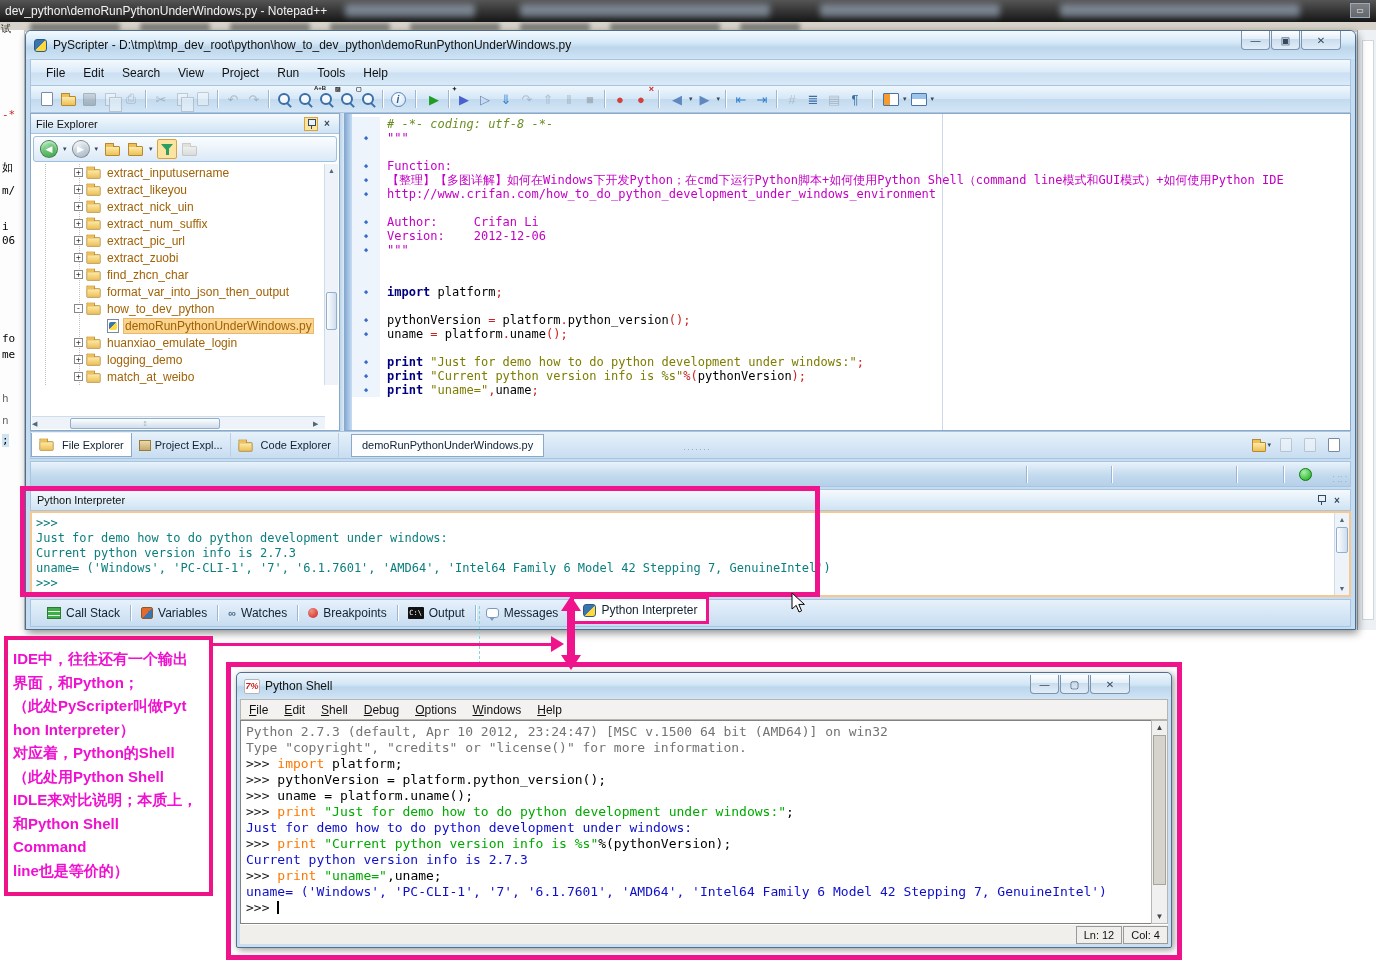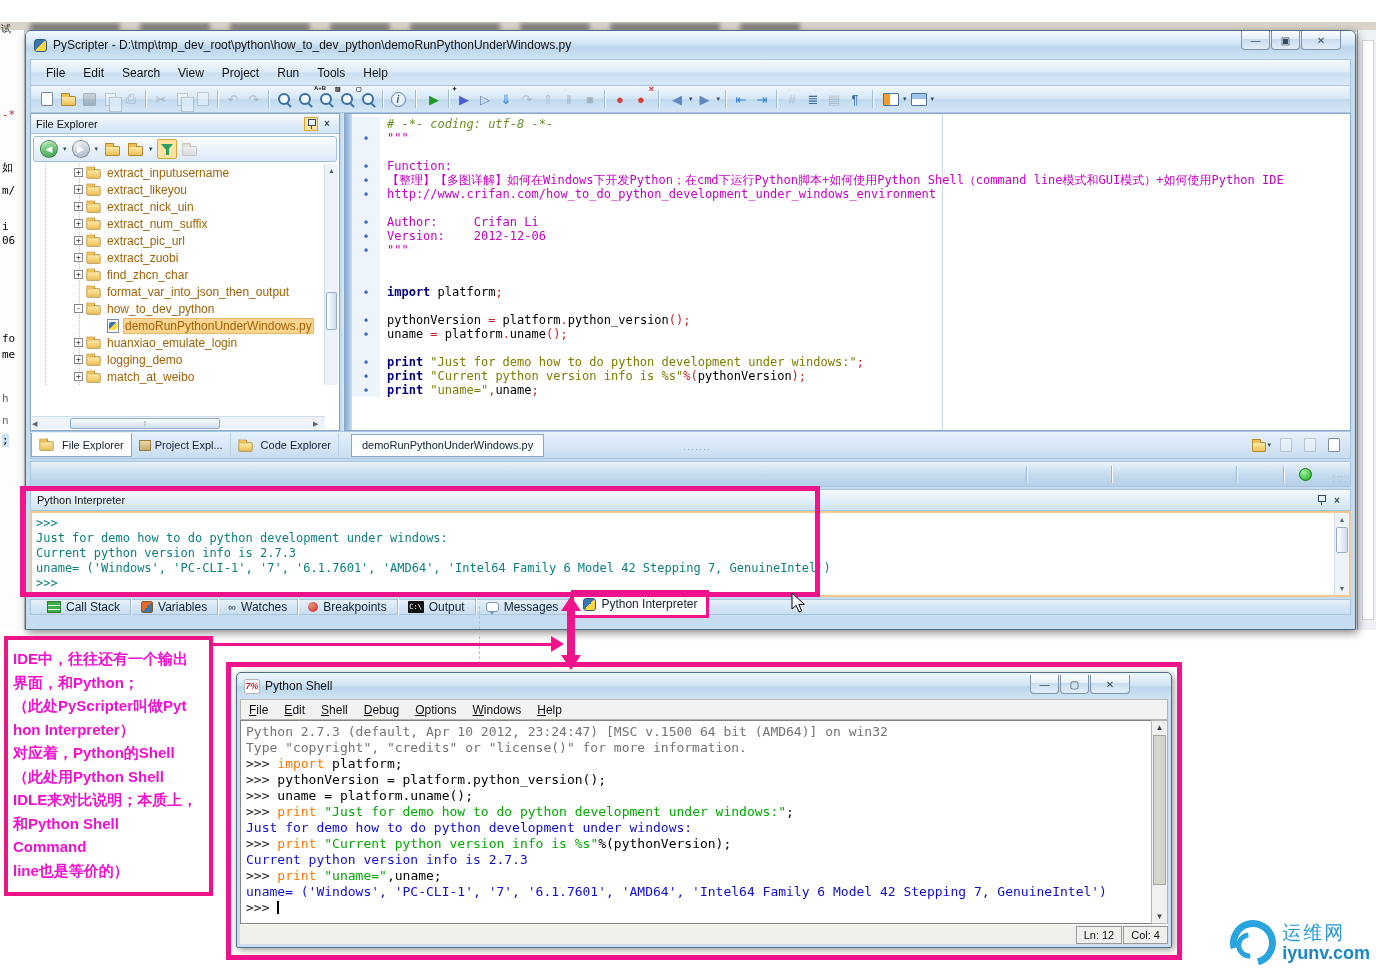--- a/index.html
+++ b/index.html
@@ -127,21 +127,21 @@
 
   
   #interp-header{position:absolute;left:4px;right:4px;top:458px;height:22px;background:linear-gradient(#f5fafe,#cfe3f4);border:1px solid #a9c4de;font-size:11px;display:flex;align-items:center;padding:0 6px;color:#111}
   #interp-header .spring{flex:1}
   #interp-body{position:absolute;left:4px;right:4px;top:480px;height:86px;background:#fff;border:2px solid #f6c88f}
   #interp-lines{position:absolute;left:4px;top:3px;right:18px;font-family:"DejaVu Sans Mono",monospace;font-size:12px;line-height:15px;color:#0b7e7e;white-space:pre}
   #interp-scroll{position:absolute;right:0;top:0;bottom:0;width:15px;background:#eef3f9;border-left:1px solid #cfdcea;font-size:7px;color:#567;text-align:center}
   #interp-scroll .thumb{position:absolute;left:1px;top:14px;width:12px;height:26px;background:linear-gradient(90deg,#fdfefe,#cfdded);border:1px solid #93aecb;border-radius:2px}
 
   
-  #dock-tabs{position:absolute;left:4px;right:4px;top:568px;height:16px;background:linear-gradient(#e6f1fa,#c8ddf1);border:1px solid #a9c4de;display:flex;align-items:center;font-size:12px;color:#123;padding-left:8px}
+  #dock-tabs{position:absolute;left:4px;right:4px;top:568px;height:28px;background:linear-gradient(#e6f1fa,#c8ddf1);border:1px solid #a9c4de;display:flex;align-items:center;font-size:12px;color:#123;padding-left:8px}
   .dock-tab{display:flex;align-items:center;gap:5px;padding:3px 8px}
   .dock-sep{width:1px;height:16px;background:#9ab6d4;box-shadow:1px 0 0 #fff;margin:0 2px}
   .dock-tab.active{background:#fff;border:3px solid #f0148c;margin-top:-6px;padding:4px 9px;z-index:3}
 
   
   #interp-pink{position:absolute;left:20px;top:486px;width:800px;height:111px;border:5px solid #f0148c;z-index:4;pointer-events:none}
   #ann-box{position:absolute;left:4px;top:636px;width:209px;height:260px;background:#fff;border:4px solid #ee1487;padding:7px 5px;z-index:4}
   .ann-line{font-weight:bold;color:#f010d0;font-size:15px;line-height:23.5px;white-space:nowrap}
   #arrow-h{position:absolute;left:213px;top:643px;width:342px;height:3px;background:#f0148c;z-index:4}
   #arrow-h-head{position:absolute;left:551px;top:636px;width:0;height:0;border-left:13px solid #f0148c;border-top:8px solid transparent;border-bottom:8px solid transparent;z-index:4}
@@ -180,20 +180,28 @@
   #wm-text{display:flex;flex-direction:column;line-height:21px}
   #wm-cn{color:#2a9ad4;font-size:19px;letter-spacing:2px}
   #wm-en{color:#1b86c9;font-size:18px;font-weight:bold}
   #cursor{position:absolute;left:791px;top:593px;z-index:9}
 </style>
 </head>
 <body>
 
 <div id="stage">
 
+  <div id="npp-title">
+    <span>dev_python\demoRunPythonUnderWindows.py - Notepad++</span>
+    <div class="blur-blob" style="left:345px;width:130px"></div>
+    <div class="blur-blob" style="left:520px;width:250px"></div>
+    <div class="blur-blob" style="left:820px;width:180px"></div>
+    <div class="blur-blob" style="left:1060px;width:240px"></div>
+    <span id="npp-min">▭</span>
+  </div>
   <div id="npp-menu">
     <div class="menu-blob" style="left:30px;width:90px"></div>
     <div class="menu-blob" style="left:140px;width:70px"></div>
     <div class="menu-blob" style="left:230px;width:80px"></div>
     <div class="menu-blob" style="left:330px;width:60px"></div>
     <div class="menu-blob" style="left:410px;width:90px"></div>
     <div class="menu-blob" style="left:520px;width:70px"></div>
     <div class="menu-blob" style="left:610px;width:110px"></div>
     <div class="menu-blob" style="left:740px;width:60px"></div>
   </div>
@@ -656,26 +664,19 @@
       <span class="status-cell">Col: 4</span>
     </div>
   </div>
   <div class="winbtns" id="shell-btns">
       <span class="winbtn">—</span>
       <span class="winbtn">▢</span>
       <span class="winbtn close">✕</span>
     </div>
   <div id="shell-pink"></div>
 
-  <div id="watermark">
-    <div id="wm-logo"></div>
-    <div id="wm-text">
-      <span id="wm-cn">运维网</span>
-      <span id="wm-en">iyunv.com</span>
-    </div>
-  </div>
 
   <div id="cursor">
     <svg width="15" height="21" viewBox="0 0 15 21">
       <polygon points="1,0 1,16 5.2,12.4 8,19 10.6,17.8 7.8,11.4 13.4,11.4" fill="#fff" stroke="#000" stroke-width="1"></polygon>
     </svg>
   </div>
 </div>
 
 </body></html>

